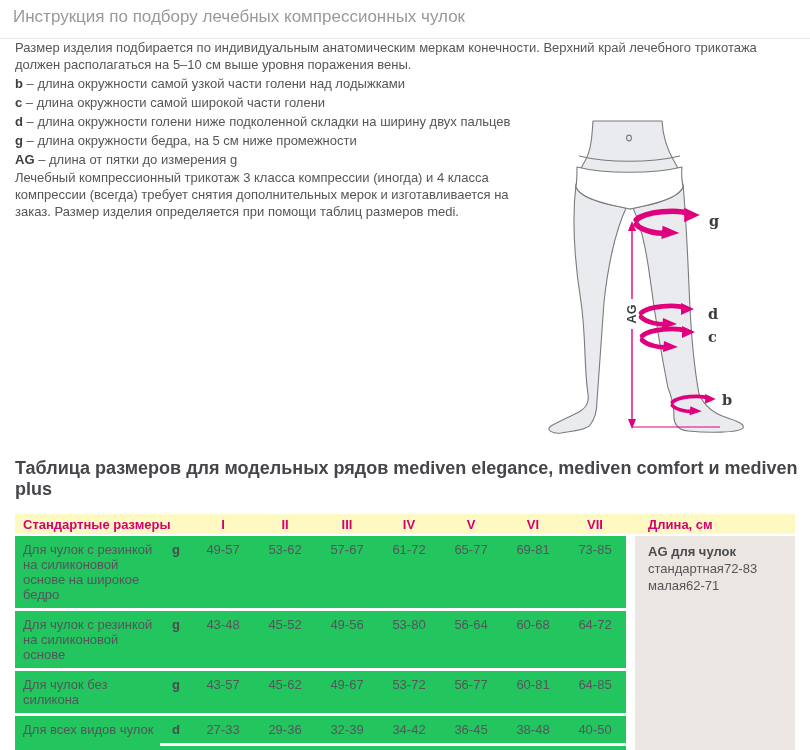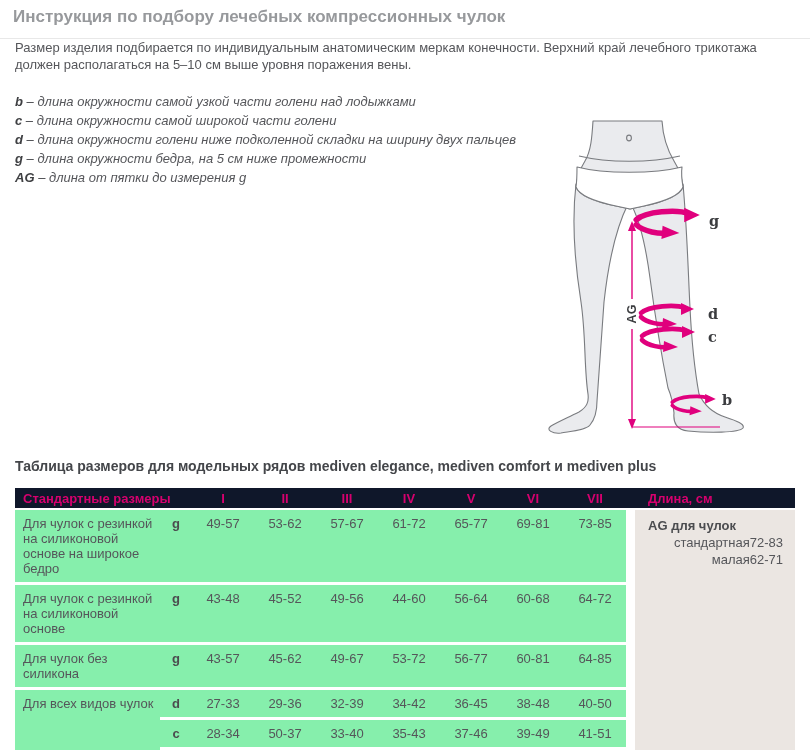--- a/index.html
+++ b/index.html
@@ -2,62 +2,62 @@
 <html><head>
 <meta charset="utf-8">
 <style>
   html,body { margin:0; padding:0; }
   body {
     width:810px; height:750px; position:relative; overflow:hidden;
     background:#ffffff; color:#55565a;
     font-family:"Liberation Sans", sans-serif; font-size:13px;
   }
   .page-title {
-    color:#97999c; font-size:17px; font-weight:bold;
+    color:#97999c; font-size:17px; font-weight:normal;
     padding:7px 14px 0 13px; margin:0;
   }
   .top-rule { border:none; border-top:1px solid #e8e8e8; margin:11px 0 0 0; }
 
   .content { position:relative; padding:0 15px; height:413px; }
   .content p { margin:0; line-height:17px; }
   .p1 { margin-top:18px; width:752px; }
   .p2 { margin-top:9px; }
-  .defs { margin-top:19px;font-style:italic; }
+  .defs { margin-top:1px; }
   .def-line { line-height:19px; }
   .def-line b, .foot b { color:#3f4043; }
   .p3 { margin-top:13px; width:528px; line-height:20px; }
   .foot { margin-top:10px; }
 
   .diagram { position:absolute; left:546px; top:96px; width:262px; height:352px; }
 
   .section-heading {
-    font-size:14px; font-weight:bold; color:#44464a;
+    font-size:18px; font-weight:bold; color:#44464a;
     margin:6px 0 0 15px;
   }
 
   table.size-table {
     border-collapse:collapse; table-layout:fixed;
     width:780px; margin:14px 15px 0 15px; font-size:13px;
   }
   .head-row td {
-    background:#0f172a; color:#d6006e; font-weight:bold;
+    background:#fef9c3; color:#d6006e; font-weight:bold;
     padding:3px 0 2px 0; text-align:center;
   }
   .head-row td.h-label { text-align:left; padding-left:8px; }
   .head-row td.h-length { text-align:left; padding-left:13px; }
-  .body-row td { background:#86efac; vertical-align:top; }
+  .body-row td { background:#22c55e; vertical-align:top; }
   .first-row td { border-top:2px solid #ffffff; }
   .sep td { border-top:3px solid #ffffff; }
   td.c-label { text-align:left; padding:6px 4px 6px 8px; line-height:15px; }
   td.c-letter { text-align:center; font-weight:bold; color:#4b4c4f; padding:6px 0; }
   td.c-val { text-align:center; padding:6px 0; }
   td.c-spacer { background:#ffffff; }
   td.c-right { background:#ebe6e2; padding:7px 12px 0 13px; }
   .ag-title { font-weight:bold; color:#4b4c4f; line-height:17px; }
-  .ag-row { display:flex; justify-content:flex-end; line-height:17px; }
+  .ag-row { display:flex; justify-content:flex-start; line-height:17px; }
 
   .lbl-serif { font-family:"DejaVu Serif", serif; font-weight:bold; font-size:14.5px; fill:#3b3c3f; }
   .lbl-ag { font-family:"Liberation Sans", sans-serif; font-weight:bold; font-size:12.5px; fill:#3b3c3f; }
 </style>
 </head>
 <body>
 
 <h1 class="page-title">Инструкция по подбору лечебных компрессионных чулок</h1>
 <hr class="top-rule">
 
@@ -80,20 +80,21 @@
     <div class="def-line">
       <b>g</b>
       <span>– длина окружности бедра, на 5 см ниже промежности</span>
     </div>
     <div class="def-line">
       <b>AG</b>
       <span>– длина от пятки до измерения g</span>
     </div>
   </div>
 
+  <p class="p3">Лечебный компрессионный трикотаж 3 класса компрессии (иногда) и 4 класса компрессии (всегда) требует снятия дополнительных мерок и изготавливается на заказ. Размер изделия определяется при помощи таблиц размеров medi.</p>
 </div>
 
 <div class="diagram">
   <svg width="262" height="352" viewBox="0 0 262 352" xmlns="http://www.w3.org/2000/svg">
     <defs>
       <g id="band">
         <path d="M -24,-1 C -16,-8 10,-10 20,-6" fill="none" stroke="#e0007d" stroke-width="4.6" stroke-linecap="round"></path>
         <polygon points="16,-11 29,-5 16,1" fill="#e0007d"></polygon>
         <path d="M -24,3 C -18,9 -4,11 2,10" fill="none" stroke="#e0007d" stroke-width="4.6" stroke-linecap="round"></path>
         <polygon points="-2,4 12,10 -3,15" fill="#e0007d"></polygon>
@@ -183,21 +184,21 @@
       </div>
     </td>
   </tr>
 
   <tr class="body-row sep">
     <td class="c-label">Для чулок с резинкой на силиконовой основе</td>
     <td class="c-letter">g</td>
     <td class="c-val">43-48</td>
     <td class="c-val">45-52</td>
     <td class="c-val">49-56</td>
-    <td class="c-val">44-60</td>
+    <td class="c-val">53-80</td>
     <td class="c-val">56-64</td>
     <td class="c-val">60-68</td>
     <td class="c-val">64-72</td>
     <td class="c-spacer"></td>
   </tr>
 
   <tr class="body-row sep">
     <td class="c-label">Для чулок без силикона</td>
     <td class="c-letter">g</td>
     <td class="c-val">43-57</td>

